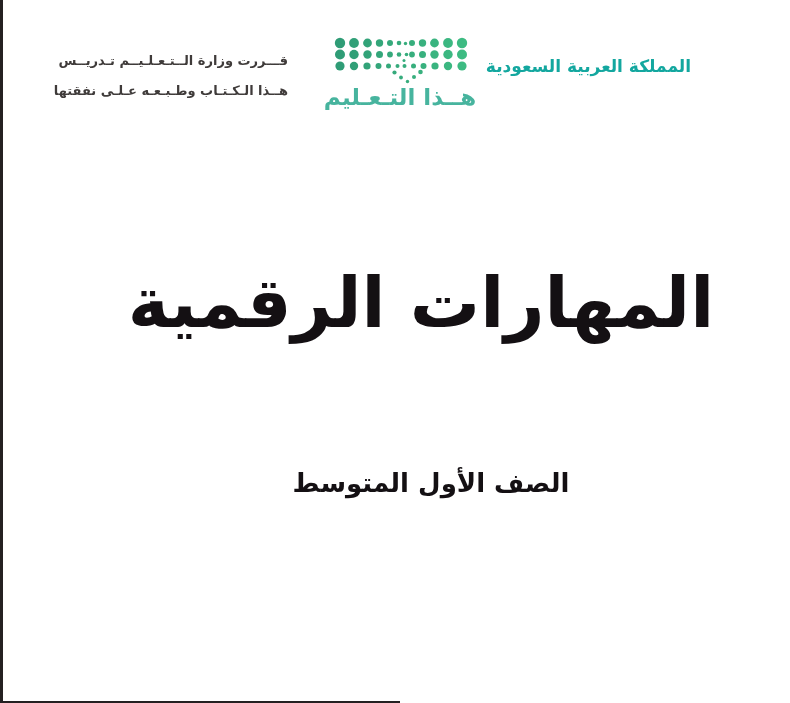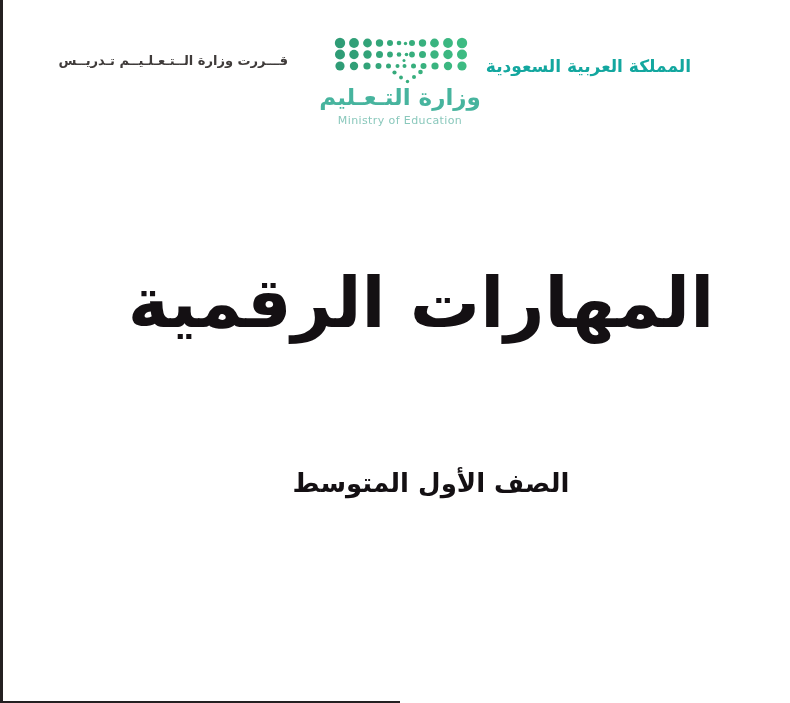--- a/index.html
+++ b/index.html
@@ -59,20 +59,21 @@
 </head>
 <body>
 
 <div class="page">
 
   <div class="edge-left"></div>
   <div class="edge-bottom"></div>
 
   <div class="decree">
     <div>قـــررت وزارة الــتـعـلـيــم تـدريــس</div>
+    <div>هــذا الـكـتـاب وطـبـعـه عـلـى نفقتها</div>
   </div>
 
   <svg class="logo-dots" viewBox="0 0 140 52" xmlns="http://www.w3.org/2000/svg">
     <defs>
       <linearGradient id="moeGrad" x1="0" y1="0" x2="140" y2="0" gradientUnits="userSpaceOnUse">
         <stop offset="0" stop-color="#2e9a75"></stop>
         <stop offset="1" stop-color="#3ebd83"></stop>
       </linearGradient>
     </defs>
     <g fill="url(#moeGrad)">
@@ -121,22 +122,21 @@
 
       <circle cx="131" cy="30" r="4.6"></circle>
         <circle cx="117" cy="30" r="4.2"></circle>
         <circle cx="104" cy="30" r="3.6"></circle>
         <circle cx="92.5" cy="30" r="3"></circle>
         <circle cx="82.5" cy="30" r="2.5"></circle>
         <circle cx="73.5" cy="30" r="2"></circle>
     </g>
   </svg>
 
-  <div class="logo-ar">وزارة التـعـليم</div>
-  <div class="logo-en">Ministry of Education</div>
+  <div class="logo-ar">هــذا التـعـليم</div>
 
   <div class="kingdom">المملكة العربية السعودية</div>
 
   <div class="book-title">المهارات الرقمية</div>
 
   <div class="grade">الصف الأول المتوسط</div>
 
 </div>
 
 </body></html>

